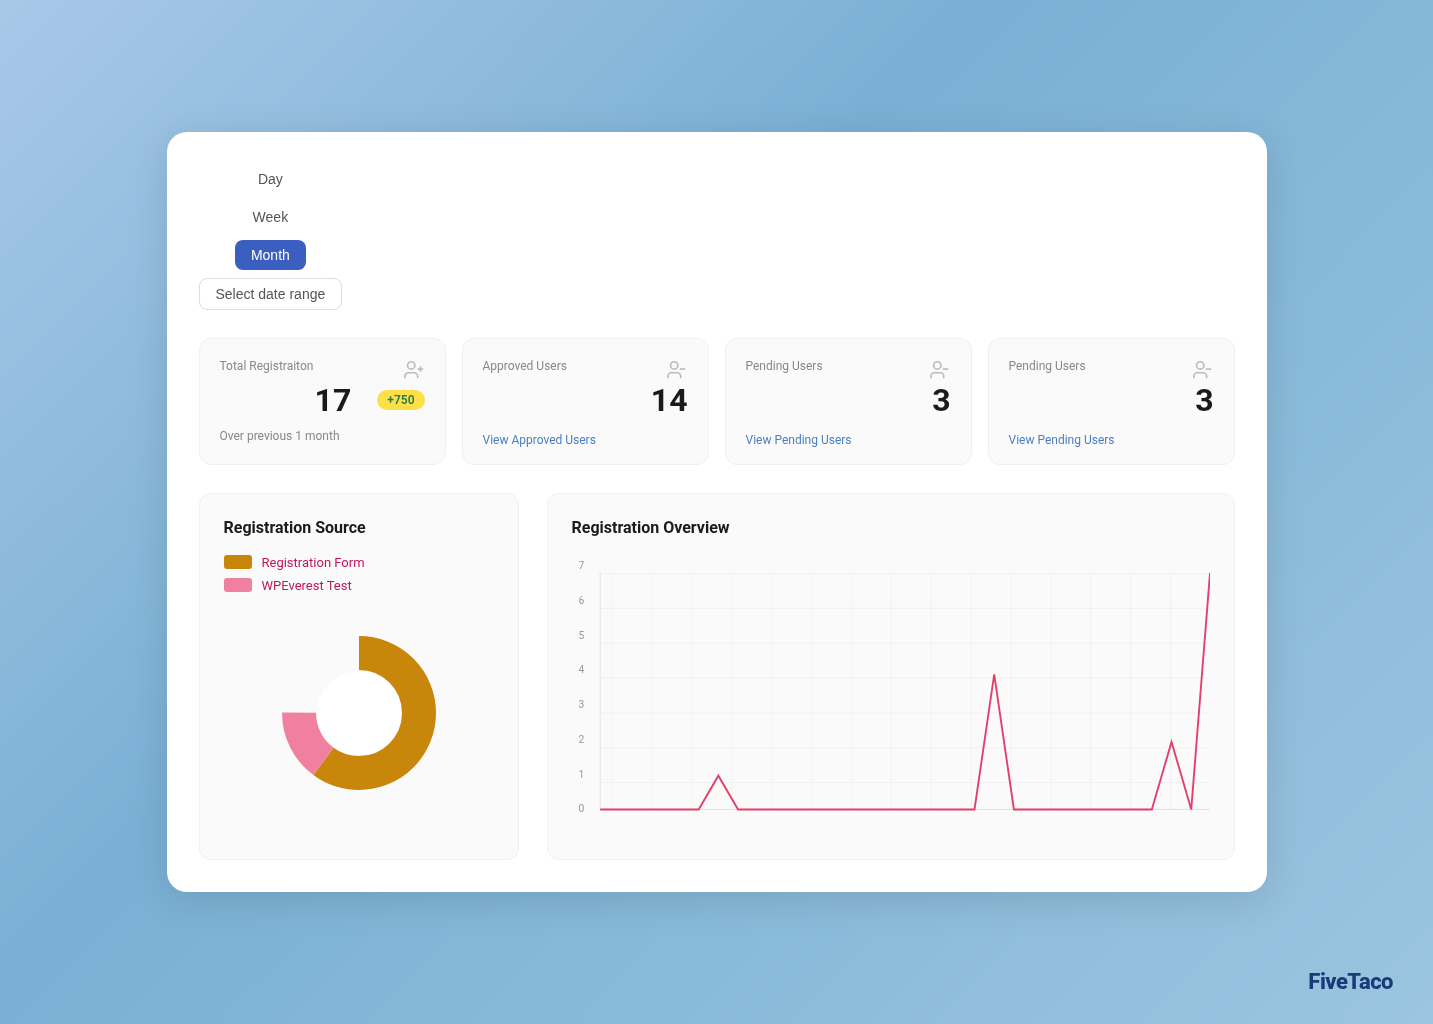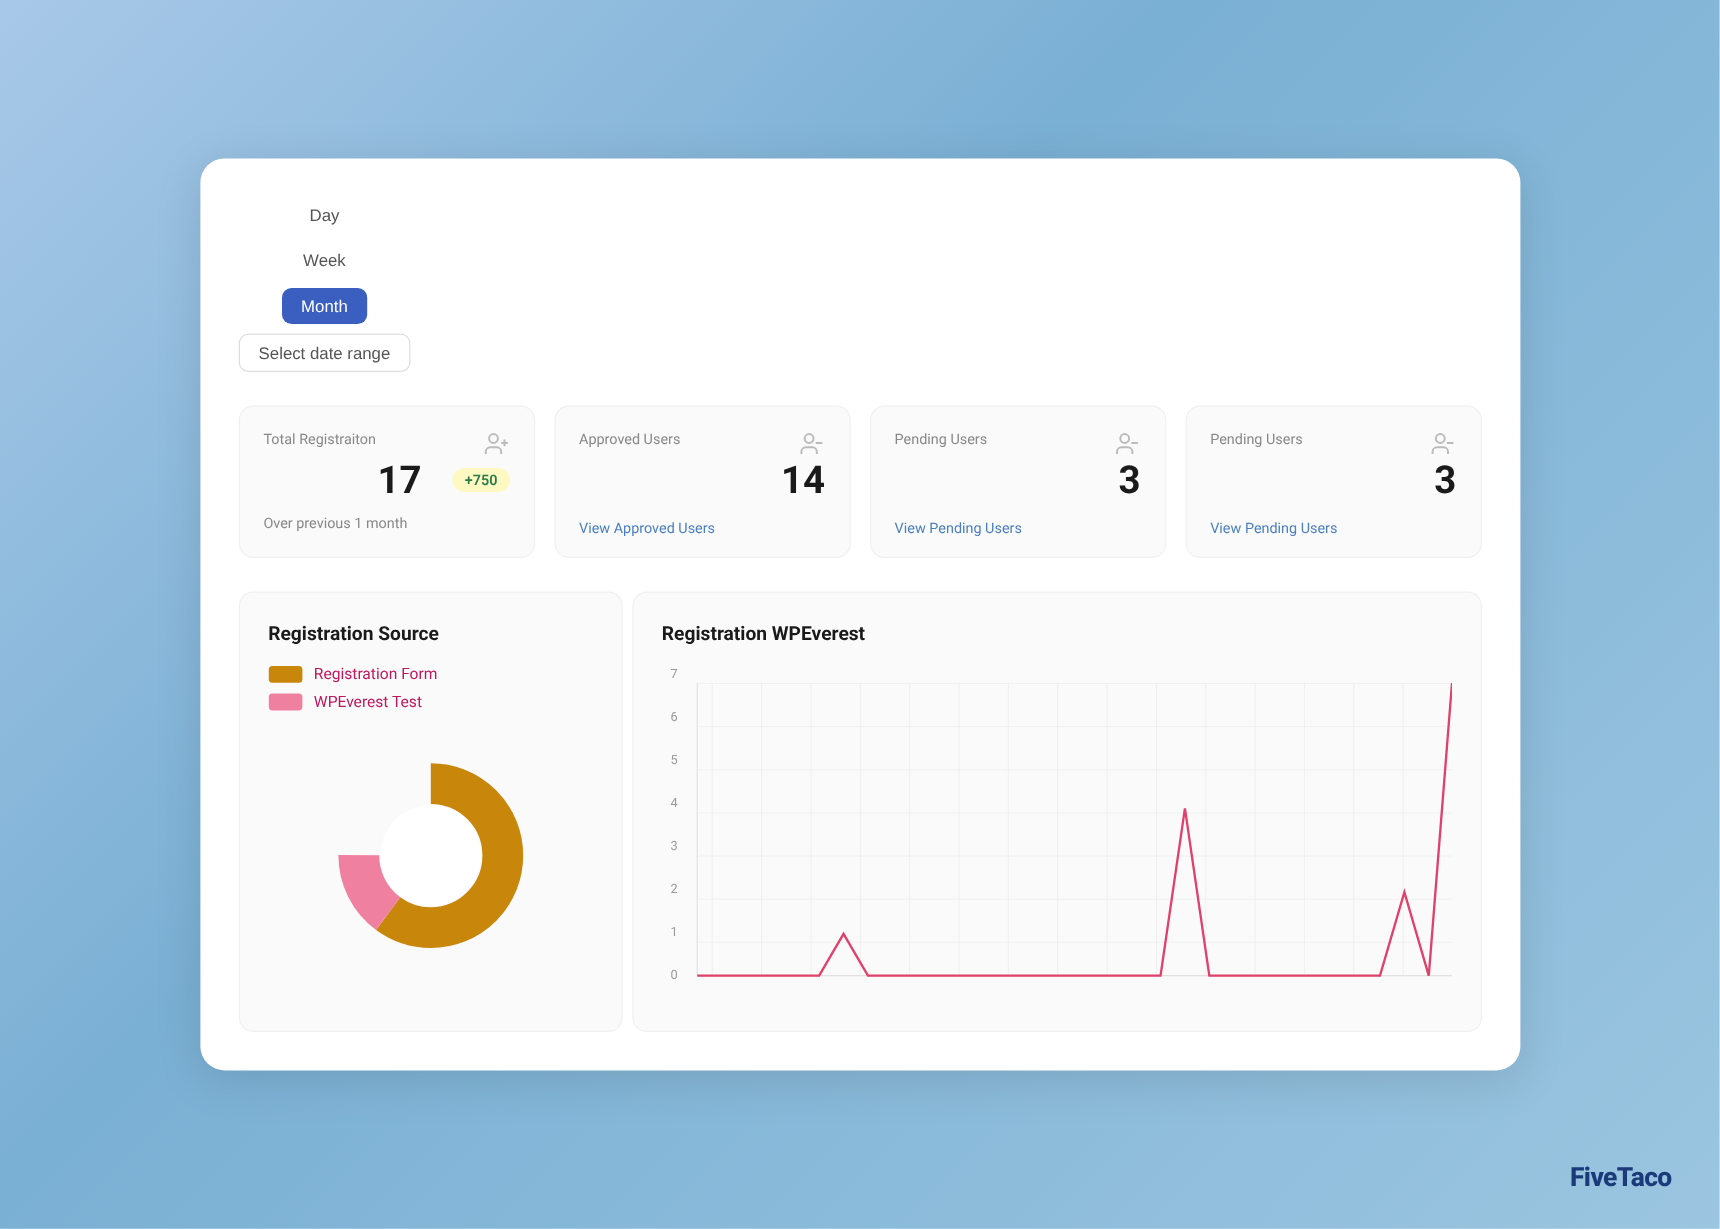--- a/index.html
+++ b/index.html
@@ -82,21 +82,21 @@
       font-size: 32px;
       font-weight: 700;
       color: #1a1a1a;
       display: flex;
       align-items: center;
       gap: 26px;
       margin-bottom: 10px;
       justify-content: flex-end;
     }
     .badge-green {
-      background: #fef9c3;
+      background: #fde047;
       color: #2a7a4a;
       font-size: 12px;
       font-weight: 600;
       padding: 3px 10px;
       border-radius: 20px;
     }
     .stat-sub {
       font-size: 12px;
       color: #888;
     }
@@ -109,21 +109,21 @@
     .stat-icon {
       position: absolute;
       top: 20px;
       right: 20px;
       color: #bbb;
       font-size: 20px;
     }
     .bottom-row {
       display: grid;
       grid-template-columns: 320px 1fr;
-      gap: 8px;
+      gap: 28px;
     }
     .reg-source-card {
       background: #fafafa;
       border-radius: 12px;
       padding: 24px;
       border: 1px solid #f0f0f0;
     }
     .section-title {
       font-size: 16px;
       font-weight: 700;
@@ -279,21 +279,21 @@
         <svg width="180" height="180" viewBox="0 0 180 180">
 
           <circle cx="90" cy="90" r="60" fill="none" stroke="#c8860a" stroke-width="34" stroke-dasharray="320.44 376.99" stroke-dashoffset="94.25" transform="rotate(-90 90 90)"></circle>
           <circle cx="90" cy="90" r="60" fill="none" stroke="#f080a0" stroke-width="34" stroke-dasharray="56.55 376.99" stroke-dashoffset="-226.19" transform="rotate(-90 90 90)"></circle>
           <circle cx="90" cy="90" r="42" fill="white"></circle>
         </svg>
       </div>
     </div>
 
     <div class="reg-overview-card">
-      <div class="section-title">Registration WPEverest</div>
+      <div class="section-title">Registration Overview</div>
       <div class="chart-area">
         <svg class="line-chart" viewBox="0 0 680 260">
 
           <defs>
             <pattern id="grid" width="42.5" height="37.14" patternUnits="userSpaceOnUse">
               <path d="M 42.5 0 L 0 0 0 37.14" fill="none" stroke="#e8e8e8" stroke-width="1"></path>
             </pattern>
           </defs>
 
           <text x="10" y="255" font-size="11" fill="#999" text-anchor="middle">0</text>

